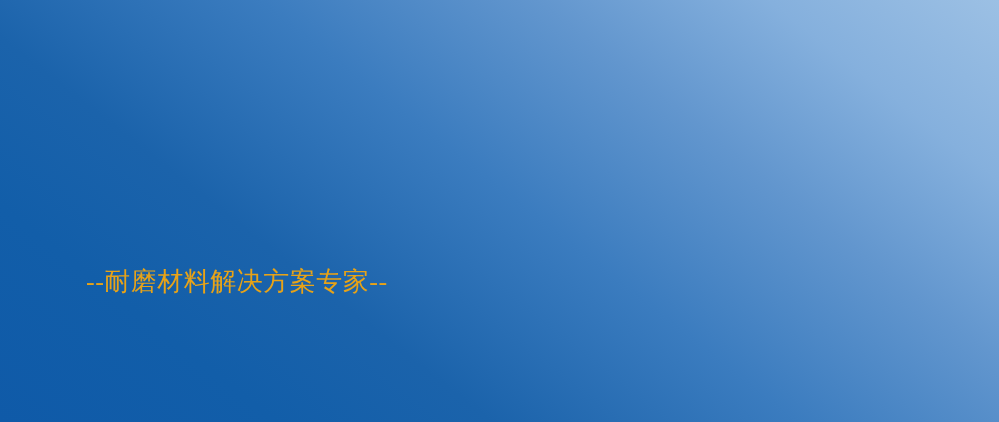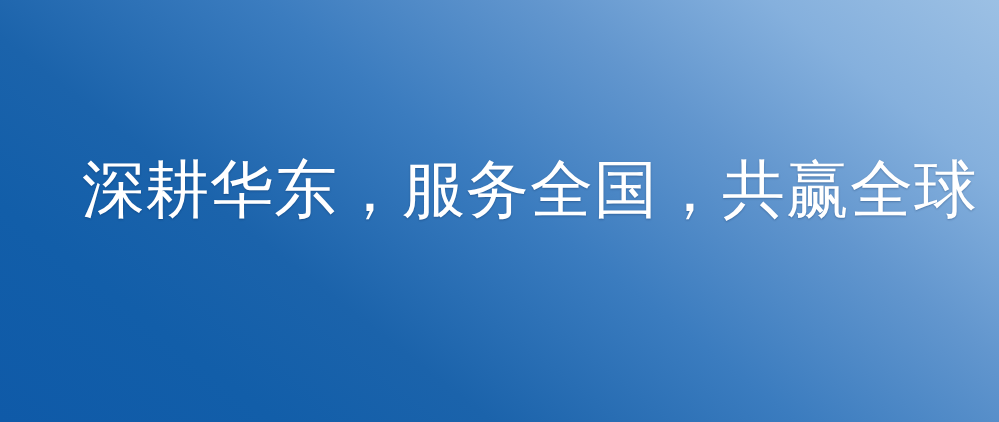--- a/index.html
+++ b/index.html
@@ -155,17 +155,17 @@
     font-weight: bold;
     color: #1857a8;
     text-shadow: 0 0 3px rgba(225, 240, 255, 0.8);
   }
 </style>
 </head>
 <body>
 
 <div id="banner">
 
-  <div id="headline">深耕华东，服务全国，共赢全球</div>
 
+  <div id="subtitle">--耐磨材料解决方案专家--</div>
 
 
 </div>
 
 </body></html>

